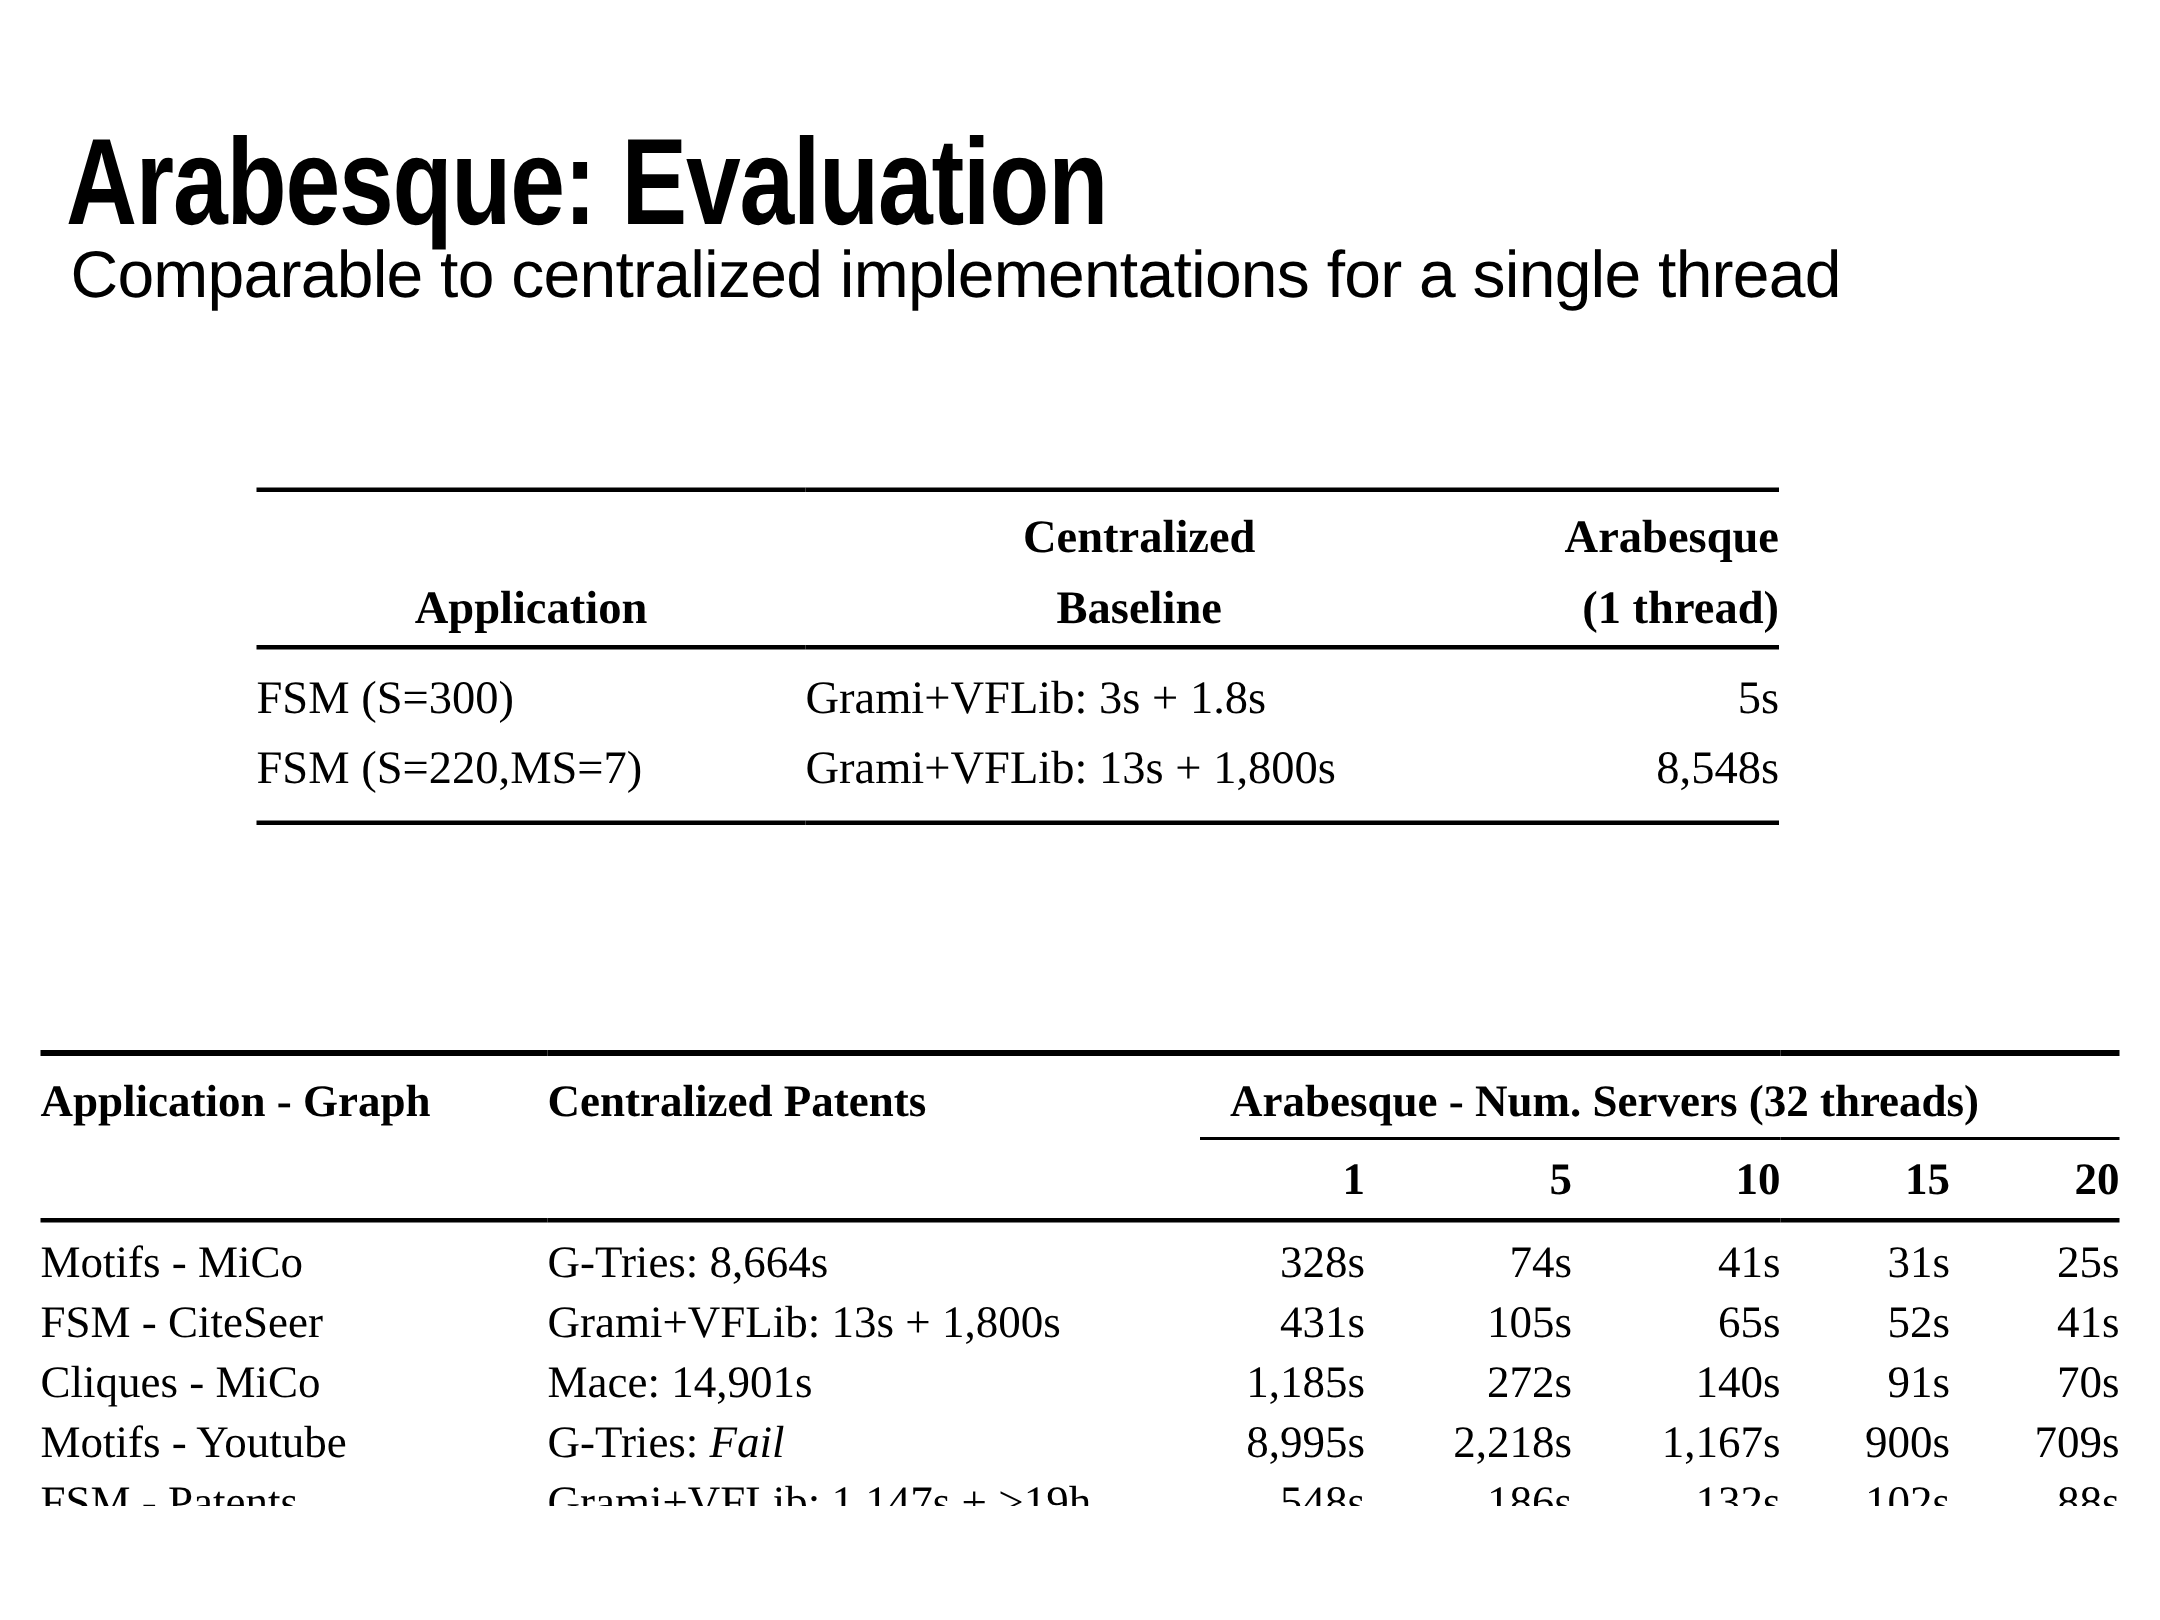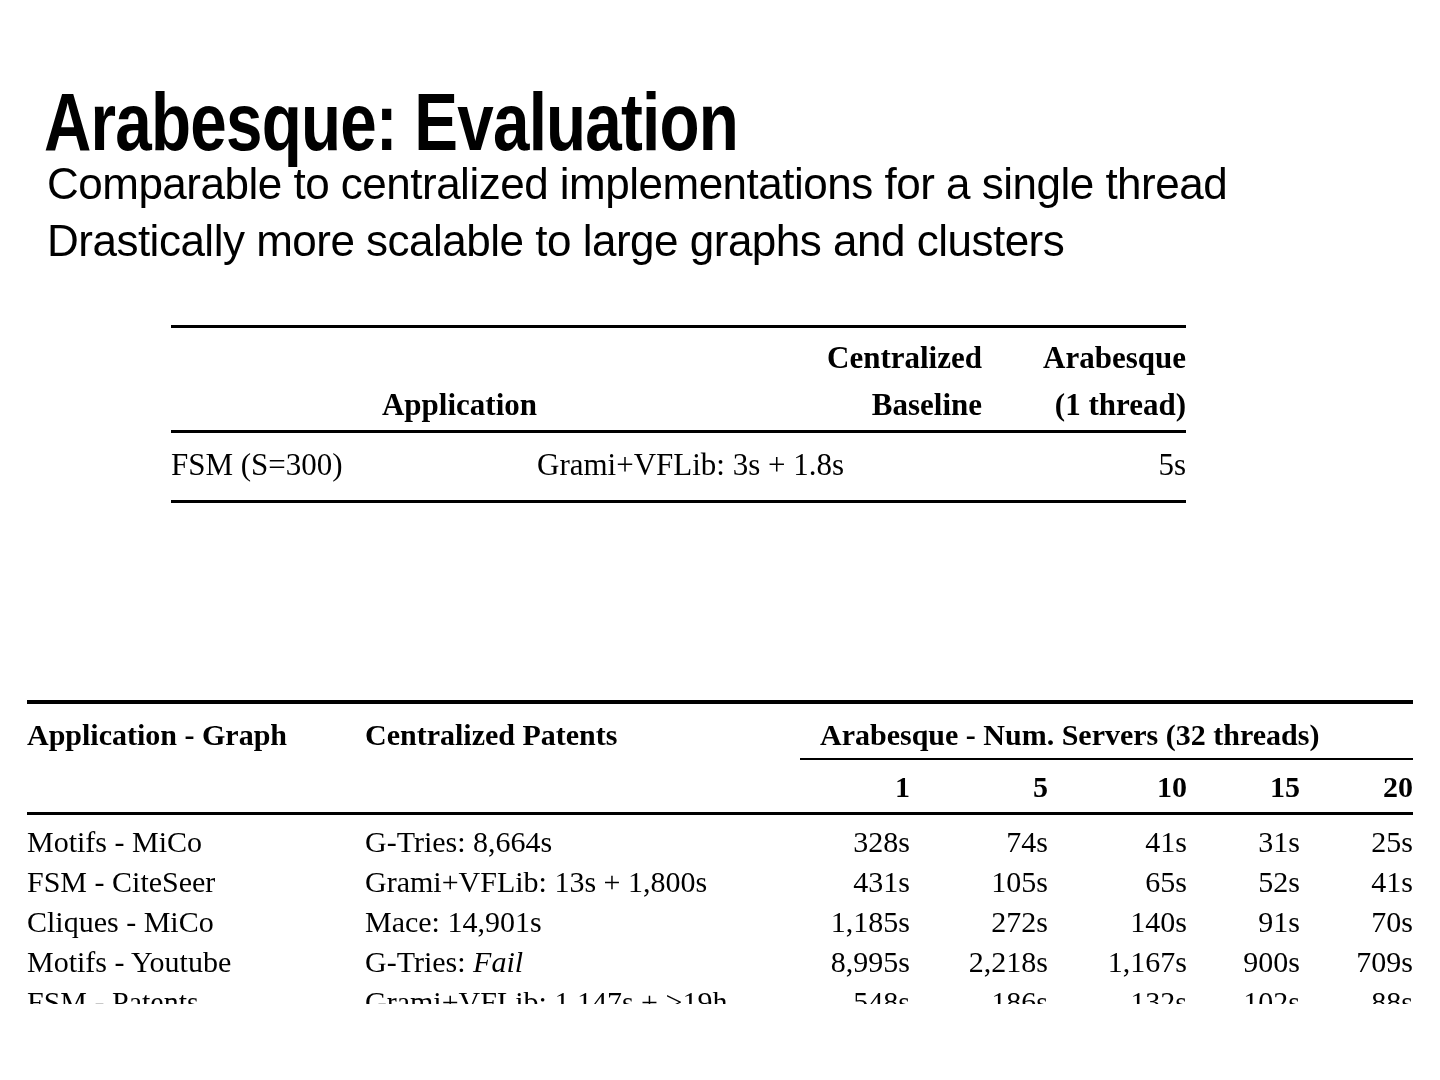--- a/index.html
+++ b/index.html
@@ -25,21 +25,21 @@
   }
 
   
   table { border-collapse:collapse; table-layout:fixed; }
   .t1 {
     position:absolute; left:171px; top:325px; width:1015px;
     font-family:"Liberation Serif", serif; font-size:31px;
     border-top:3px solid #000; border-bottom:3px solid #000;
   }
   .t1 th {
-    font-weight:bold; text-align:right; vertical-align:bottom;
+    font-weight:bold; text-align:center; vertical-align:bottom;
     line-height:47px; padding:6px 0 2px; border-bottom:3px solid #000;
   }
   .t1 td { line-height:47px; padding:0; }
   .t1 .num { text-align:right; }
   .t1 tbody tr:first-child td { padding-top:8px; }
   .t1 tbody tr:last-child td { padding-bottom:12px; }
 
   
   .t2 {
     position:absolute; left:27px; top:700px; width:1386px;
@@ -59,21 +59,20 @@
 </style>
 </head>
 <body>
 
 <div class="slide">
 
   <h1 class="title">Arabesque: Evaluation</h1>
 
   <div class="intro">
     <div>Comparable to centralized implementations for a single thread</div>
-    <div>Drastically more scalable to large graphs and clusters</div>
   </div>
 
   <table class="t1">
     <colgroup>
       <col style="width:366px">
         <col style="width:445px">
         <col style="width:204px">
     </colgroup>
     <thead>
       <tr>
@@ -88,20 +87,25 @@
           <span>Arabesque</span><br>
           <span>(1 thread)</span>
         </th>
       </tr>
     </thead>
     <tbody>
       <tr>
         <td>FSM (S=300)</td>
         <td>Grami+VFLib: 3s + 1.8s</td>
         <td class="num">5s</td>
+      </tr>
+      <tr>
+        <td>FSM (S=220,MS=7)</td>
+        <td>Grami+VFLib: 13s + 1,800s</td>
+        <td class="num">8,548s</td>
       </tr>
     </tbody>
   </table>
 
   <table class="t2">
     <colgroup>
       <col style="width:338px">
         <col style="width:435px">
       <col style="width:110px">
         <col style="width:138px">

